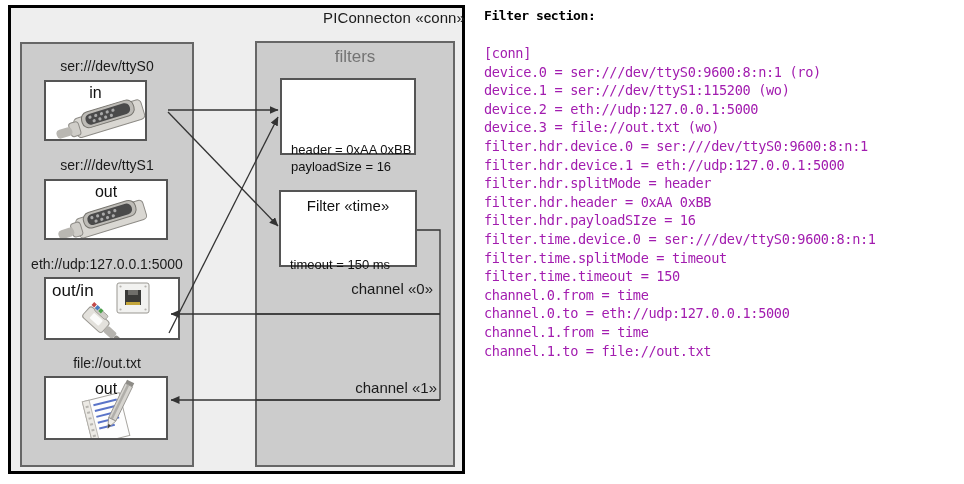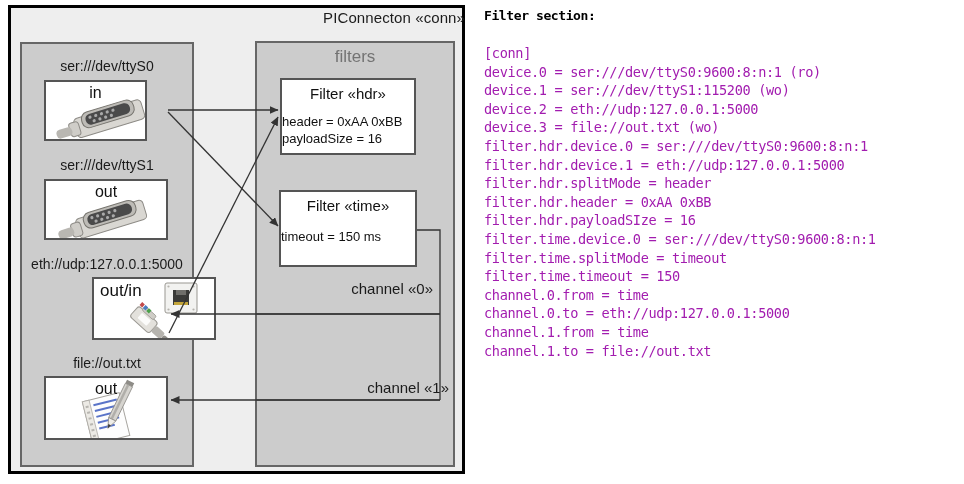--- a/index.html
+++ b/index.html
@@ -122,24 +122,25 @@
   }
   .filter-box .ftitle {
     position: absolute;
     top: 5px; left: 0; right: 0;
     text-align: center;
     font-size: 15px;
     color: #111111;
   }
   .filter-box .fprop {
     position: absolute;
-    left: 0;
+    left: 9px;
     font-size: 13px;
     color: #111111;
     white-space: nowrap;
+    margin-top: 28px;
   }
 
   .chan-label {
     position: absolute;
     font-size: 15px;
     color: #1b1b1b;
     text-align: right;
     white-space: nowrap;
   }
 
@@ -234,21 +235,21 @@
             <circle cx="62" cy="36.5" r="1.6" fill="#a9a9a9"></circle>
               <circle cx="68" cy="36.5" r="1.6" fill="#a9a9a9"></circle>
             <rect x="24" y="32" width="10" height="14" rx="3" fill="#cfcdc8" stroke="#8d8b86" stroke-width="1"></rect>
             <rect x="10" y="35" width="16" height="9" rx="4" fill="#b9b7b2"></rect>
           </g>
         </svg>
       </div>
     </div>
 
     <div class="dev-label" style="left:20px; top:256px; width:174px;">eth://udp:127.0.0.1:5000</div>
-    <div class="dev-box left-dir" style="left:44px; top:277px; width:124px; height:63px;margin-left:48px;">
+    <div class="dev-box left-dir" style="left:44px; top:277px; width:136px; height:63px;">
       <div class="dir">out/in</div>
       <div class="icon-wrap">
         <svg viewBox="0 0 124 63" width="124" height="63">
           <rect x="71" y="4" width="32" height="30" rx="2" fill="#f2f2f0" stroke="#999791" stroke-width="1"></rect>
           <circle cx="74.5" cy="7.5" r="1.1" fill="#b5b3ae"></circle>
             <circle cx="99.5" cy="7.5" r="1.1" fill="#b5b3ae"></circle>
           <circle cx="74.5" cy="30.5" r="1.1" fill="#b5b3ae"></circle>
             <circle cx="99.5" cy="30.5" r="1.1" fill="#b5b3ae"></circle>
           <rect x="79" y="11" width="16" height="15" fill="#3a3a38"></rect>
           <rect x="82" y="11" width="10" height="5" fill="#6f6e6a"></rect>
@@ -299,32 +300,31 @@
             </g>
           </g>
         </svg>
       </div>
     </div>
 
     <div class="panel" id="panel-filters"></div>
     <div class="panel-title" style="left:255px; top:47px; width:200px;">filters</div>
 
     <div class="filter-box" style="left:280px; top:78px; width:136px; height:77px;">
-      <div class="ftitle">Filter «hdr»</div>
       <div class="fprop" style="top:34px;">header = 0xAA 0xBB</div>
       <div class="fprop" style="top:51px;">payloadSize = 16</div>
     </div>
 
     <div class="filter-box" style="left:279px; top:190px; width:138px; height:77px;padding-left:14px;">
       <div class="ftitle">Filter «time»</div>
       <div class="fprop" style="top:37px;">timeout = 150 ms</div>
     </div>
 
     <div class="chan-label" style="left:255px; top:280px; width:178px;">channel «0»</div>
-    <div class="chan-label" style="left:255px; top:379px; width:178px;padding-left:16px;">channel «1»</div>
+    <div class="chan-label" style="left:243px; top:379px; width:178px;padding-left:16px;">channel «1»</div>
 
     <svg id="arrows" viewBox="0 0 478 484" width="478" height="484">
       <defs>
         <marker id="ah" markerWidth="9" markerHeight="8" refX="8.5" refY="4" orient="auto" markerUnits="userSpaceOnUse">
           <path d="M0,0 L9,4 L0,8 z" fill="#333333"></path>
         </marker>
       </defs>
       <g stroke="#333333" stroke-width="1.3" fill="none">
 
         <line x1="168" y1="110" x2="278" y2="110" marker-end="url(#ah)"></line>

